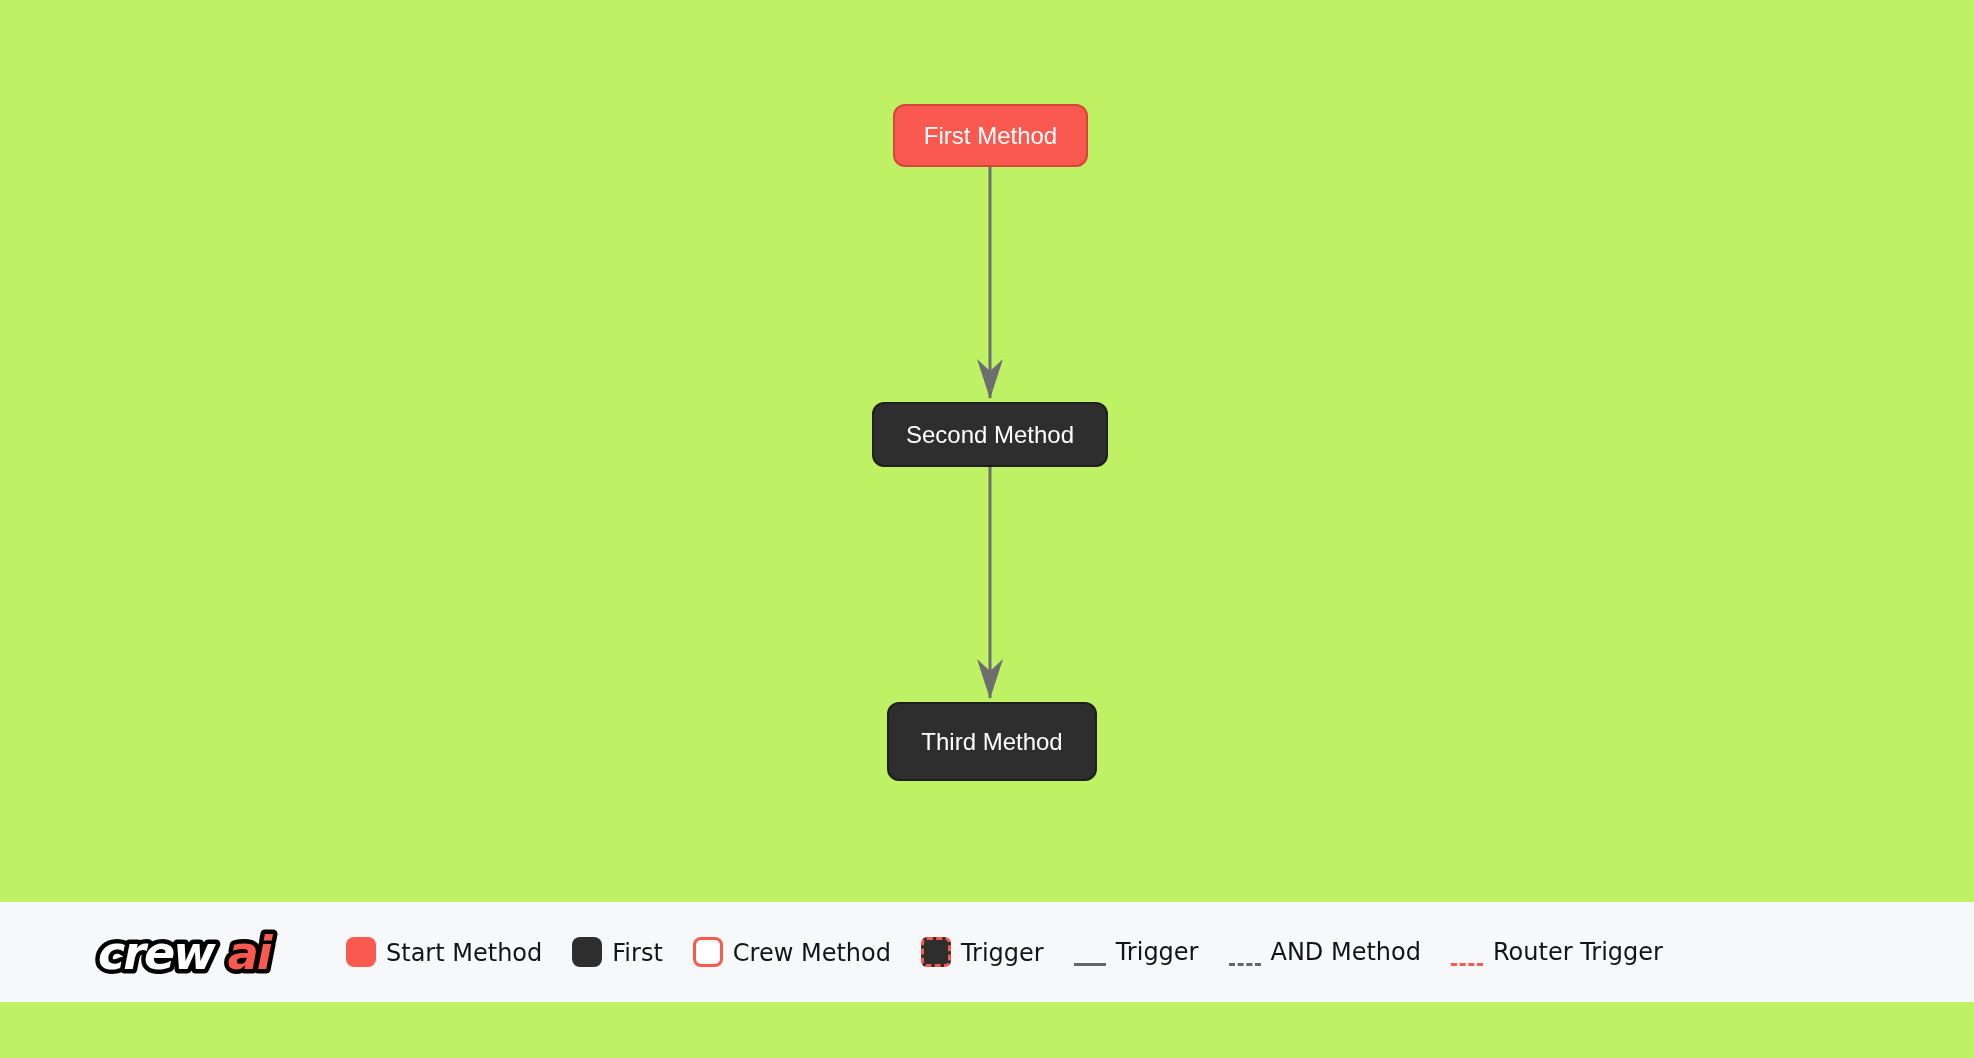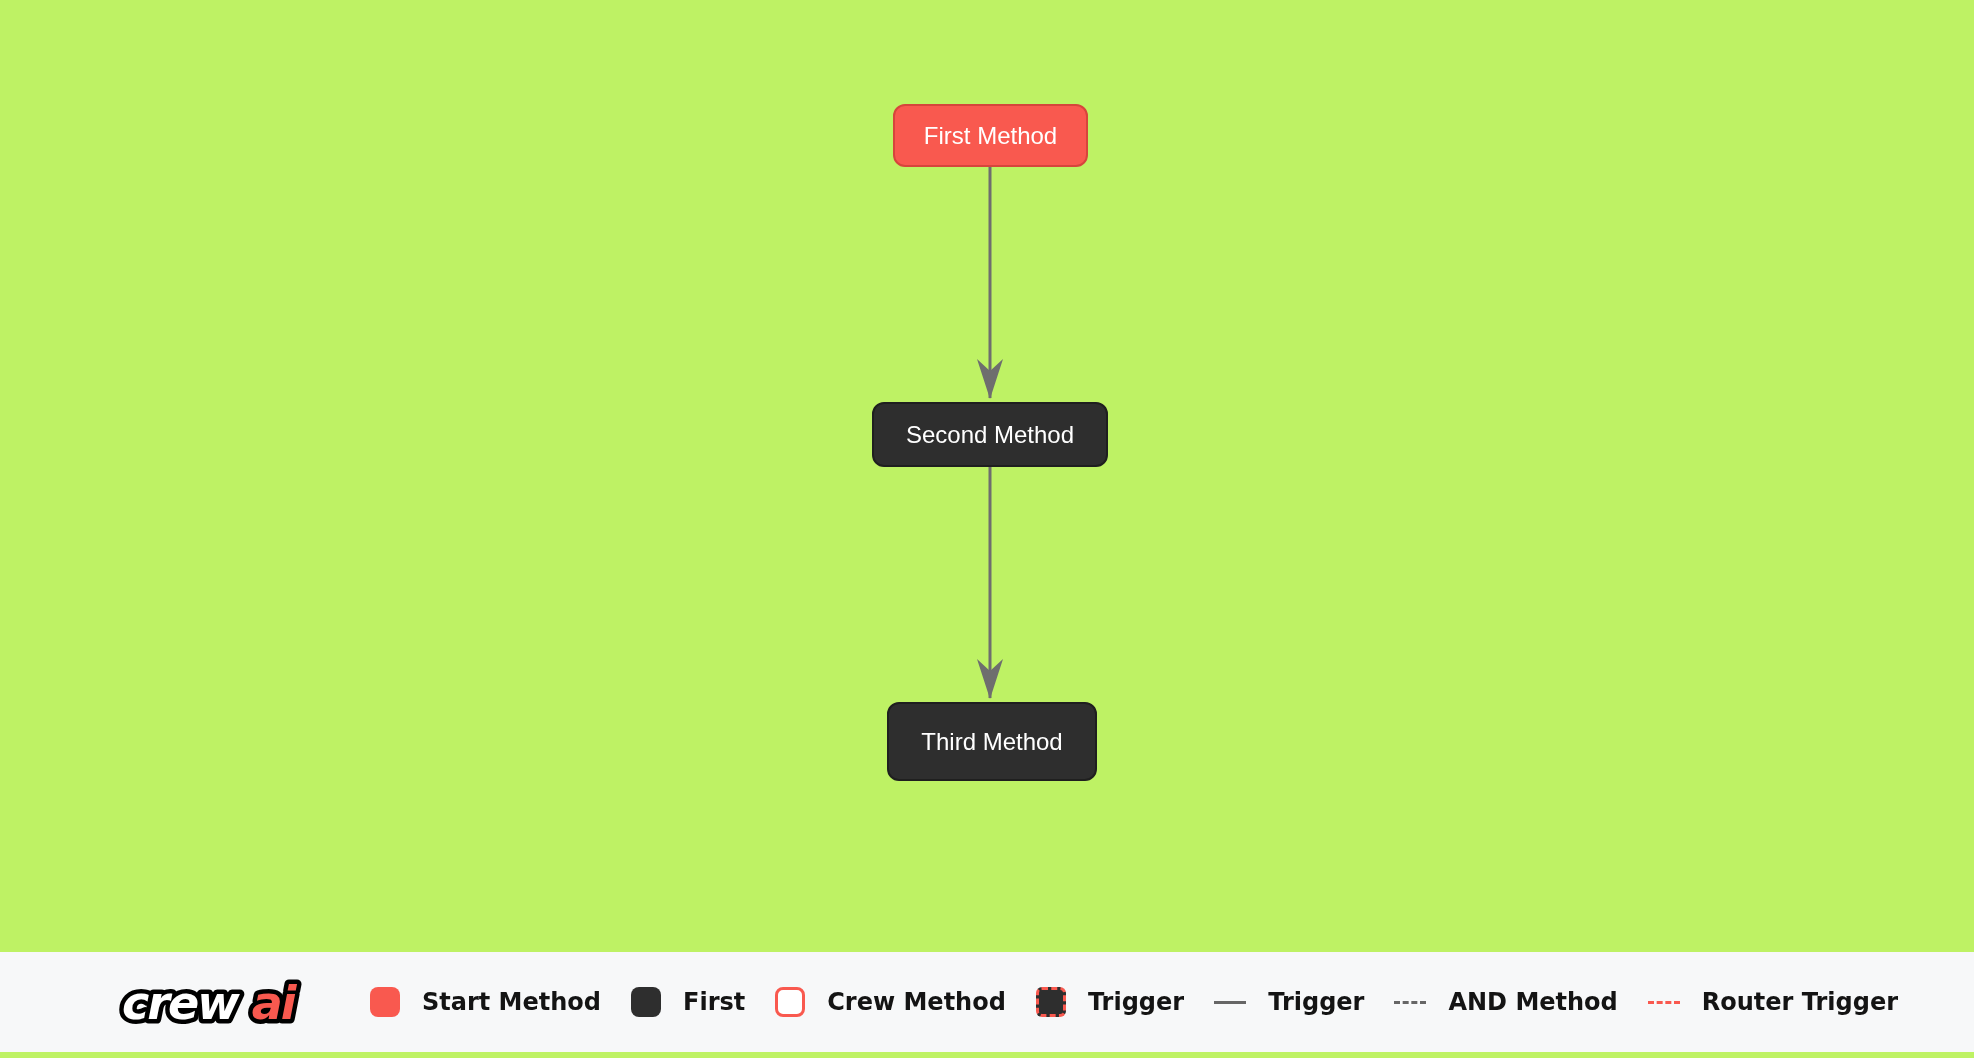--- a/index.html
+++ b/index.html
@@ -38,30 +38,30 @@
   .node-method{
     background:var(--dark);
     border:2px solid var(--dark-border);
   }
   .node-first {left:893px;top:104px;width:195px;height:63px;}
   .node-second{left:872px;top:402px;width:236px;height:65px;}
   .node-third {left:887px;top:702px;width:210px;height:79px;}
 
   
   .legend-bar{
-    position:absolute;left:0;top:952px;width:1974px;height:100px;
+    position:absolute;left:0;top:902px;width:1974px;height:100px;
     background:var(--legend-bg);
     display:flex;align-items:center;
-    padding-left:116px;
+    padding-left:92px;
     gap:30px;
     font-family:"DejaVu Sans",sans-serif;
     font-size:24px;color:var(--legend-text);
   }
   .logo{flex:0 0 auto;margin-right:8px;display:block;}
-  .legend-item{display:flex;align-items:center;gap:22px;white-space:nowrap;font-weight:bold;}
+  .legend-item{display:flex;align-items:flex-end;gap:10px;white-space:nowrap;}
   .swatch{width:30px;height:30px;border-radius:8px;flex:0 0 auto;}
   .sw-start{background:var(--red);}
   .sw-method{background:var(--dark);}
   .sw-crew{background:#ffffff;border:3px solid var(--red);}
   .sw-router{background:var(--dark);border:3px dashed var(--red);border-radius:6px;}
   .line-swatch{width:32px;height:0;flex:0 0 auto;}
   .lw-solid{border-top:3px solid var(--line-gray);}
   .lw-dashed-gray{border-top:3px dashed var(--line-gray);}
   .lw-dashed-red{border-top:3px dashed var(--red);}
 </style>

